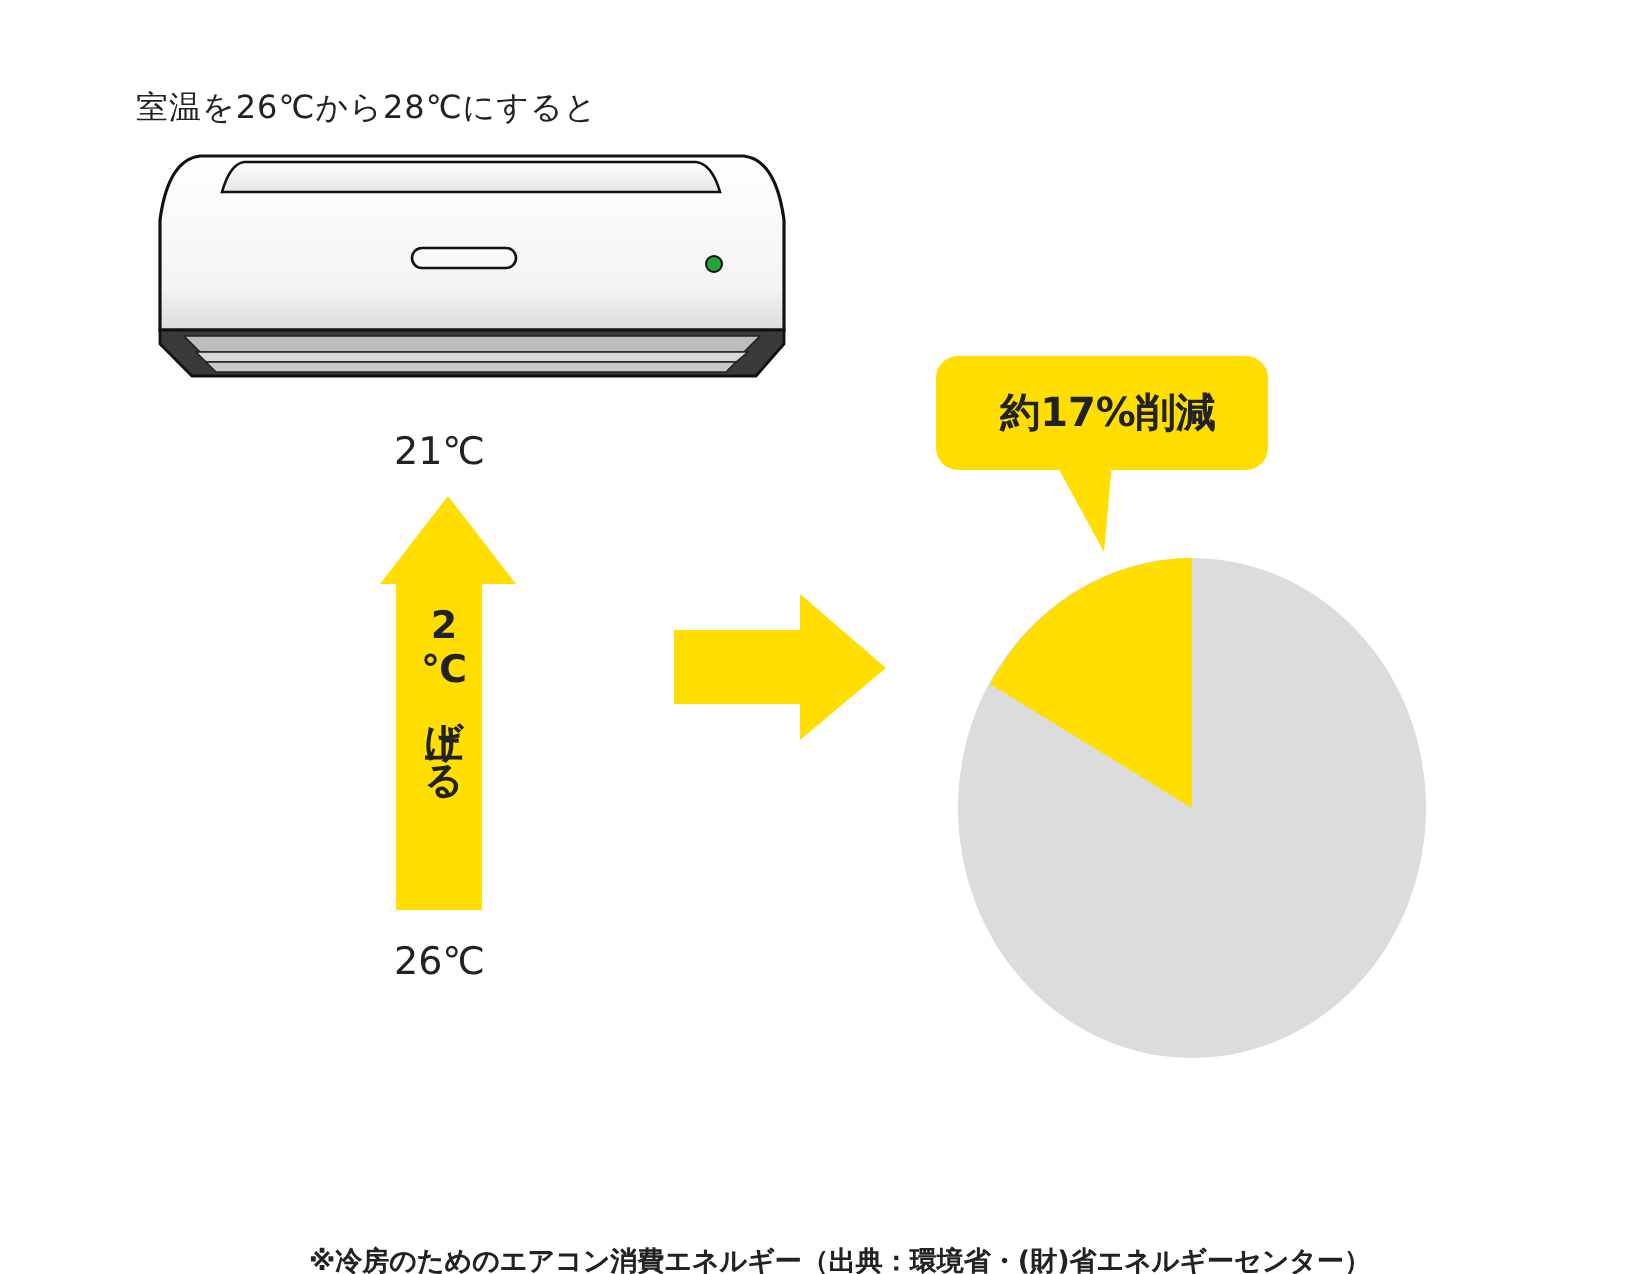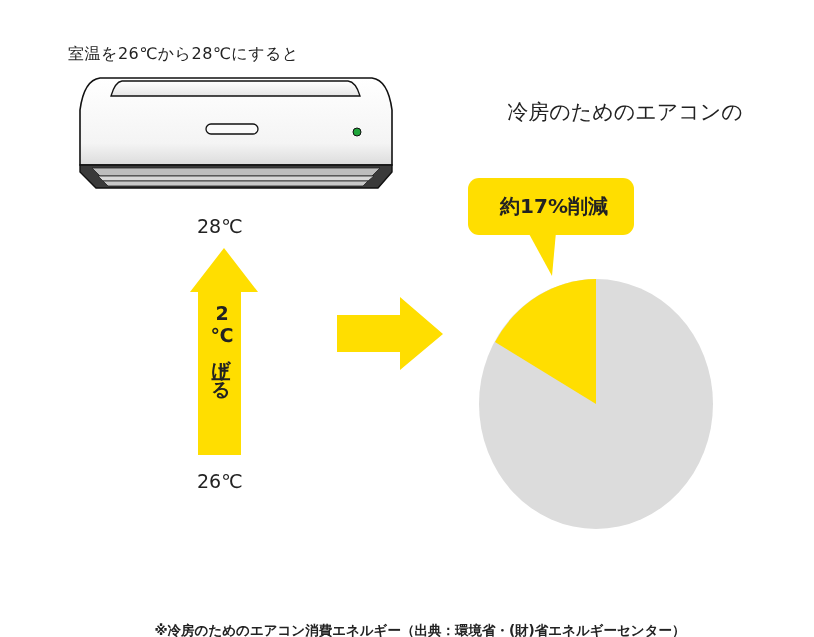--- a/index.html
+++ b/index.html
@@ -56,22 +56,21 @@
 
   <g>
     <ellipse cx="596" cy="404" rx="117" ry="125" fill="#DCDCDC"></ellipse>
     <path d="M596,404 L596,279 A117,125 0 0,0 495,342 Z" fill="#FFDE00"></path>
   </g>
 </svg>
 
 <div id="title-left" class="abs">室温を26℃から28℃にすると</div>
 
 <div id="title-right" class="abs">
-  <div>冷房のためのエアコンの</div>
 </div>
 
-<div id="temp-top" class="abs temp">28℃</div>
+<div id="temp-top" class="abs temp">21℃</div>
 <div id="temp-bottom" class="abs temp">26℃</div>
 <div id="arrow-label" class="abs">2℃上げる</div>
 
 <div id="bubble-text" class="abs">約17%削減</div>
 
 <div id="footnote" class="abs">※冷房のためのエアコン消費エネルギー（出典：環境省・(財)省エネルギーセンター）</div>
 
 </body></html>

